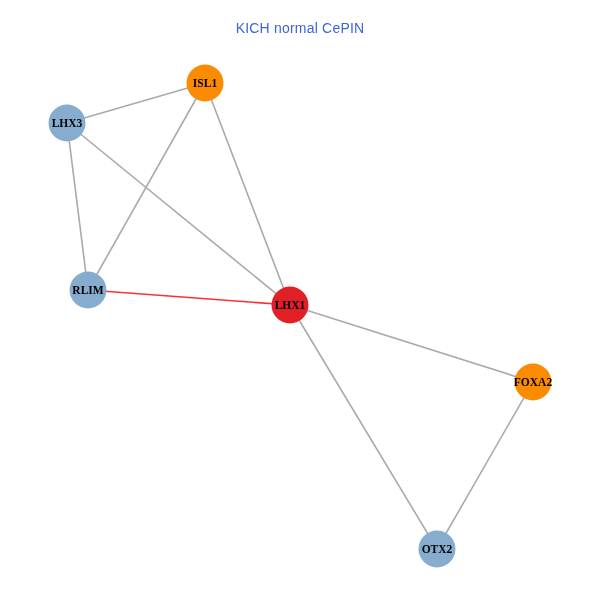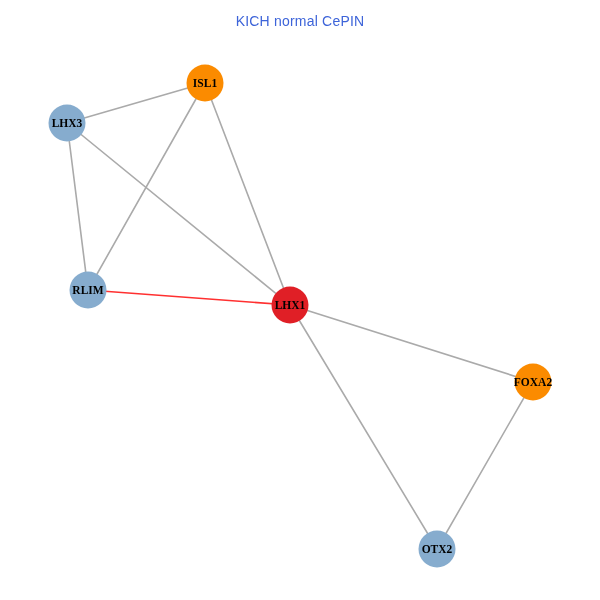--- a/index.html
+++ b/index.html
@@ -10,21 +10,21 @@
   }
   #canvas {
     position: relative;
     width: 600px;
     height: 600px;
     background: #ffffff;
     overflow: hidden;
   }
   #plot-title {
     position: absolute;
-    top: 13px;
+    top: 20px;
     left: 0;
     width: 600px;
     text-align: center;
     font-size: 14px;
     font-weight: 400;
     letter-spacing: 0.2px;
   }
   #graph-svg {
     position: absolute;
     top: 0;

